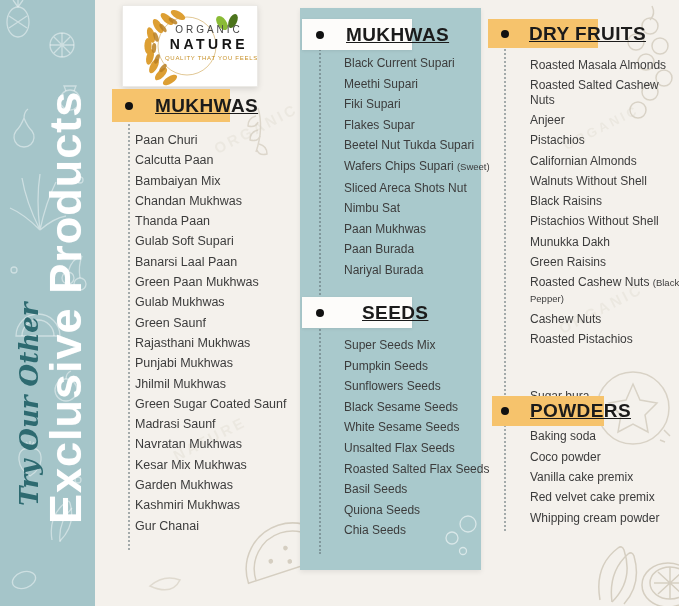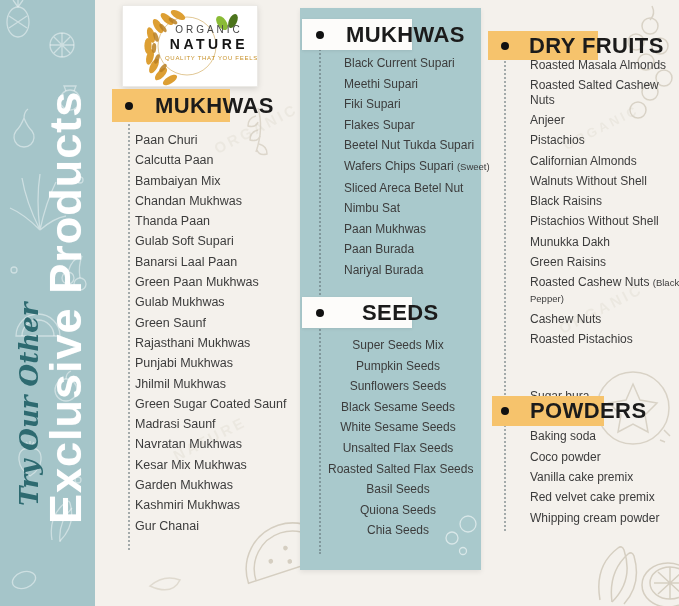--- a/index.html
+++ b/index.html
@@ -42,21 +42,21 @@
   
   .center-panel{position:absolute;left:300px;top:8px;width:181px;height:562px;background:var(--panel-teal);box-shadow:0 2px 5px rgba(0,0,0,.08);}
   
   .hdr{position:absolute;z-index:3;}
   .hdr .box{position:absolute;left:0;top:0;width:100%;height:100%;}
   .hdr .box.orange{background:var(--accent-orange);}
   .hdr .box.white{background:#fdfcfa;box-shadow:0 1px 3px rgba(0,0,0,.08);}
   .hdr .dot{position:absolute;width:8px;height:8px;border-radius:50%;background:#111;top:50%;margin-top:-4px;}
   .hdr .txt{
     position:absolute;top:50%;transform:translateY(-50%);
-    font-weight:bold;font-size:22px;letter-spacing:.4px;color:var(--header-text);white-space:nowrap;
+    font-weight:bold;font-size:19px;letter-spacing:.4px;color:var(--header-text);white-space:nowrap;text-decoration:underline;
   }
   
   .lst{position:absolute;list-style:none;margin:0;padding:0;color:var(--item-text);z-index:2;}
   .lst li{white-space:nowrap;}
   .lst.s1 li{font-size:12.5px;line-height:20.3px;}
   .lst.s2 li{font-size:12px;line-height:20.6px;}
   .lst.s3 li{font-size:12px;line-height:14.5px;padding:2.9px 0;white-space:normal;}
   .paren{font-size:9.5px;margin-top:25px;}
   
   .dotline{position:absolute;width:0;border-left:2px dotted rgba(96,112,116,.55);z-index:1;}
@@ -258,46 +258,46 @@
     <span class="dot" style="left:14px;"></span>
     <span class="txt" style="left:44px;">MUKHWAS</span>
   </div>
   <ul class="lst s2" style="left:344px;top:53px;width:140px;">
       <li>Black Current Supari</li>
       <li>Meethi Supari</li>
       <li>Fiki Supari</li>
       <li>Flakes Supar</li>
       <li>Beetel Nut Tukda Supari</li>
       <li>Wafers Chips Supari <span class="paren">(Sweet)</span></li>
-      <li>Sliced Areca Betel Nut</li>
+      <li>Sliced Areca Shots Nut</li>
       <li>Nimbu Sat</li>
       <li>Paan Mukhwas</li>
       <li>Paan Burada</li>
       <li>Nariyal Burada</li>
     </ul>
 
   <div class="hdr" style="left:302px;top:297px;width:110px;height:31px;">
     <div class="box white"></div>
     <span class="dot" style="left:14px;"></span>
     <span class="txt" style="left:44px;margin-left:16px;">SEEDS</span>
   </div>
-  <ul class="lst s2" style="left:328px;top:335px;width:140px;text-align:center;">
+  <ul class="lst s2" style="left:344px;top:335px;width:140px;">
       <li>Super Seeds Mix</li>
       <li>Pumpkin Seeds</li>
       <li>Sunflowers Seeds</li>
       <li>Black Sesame Seeds</li>
       <li>White Sesame Seeds</li>
       <li>Unsalted Flax Seeds</li>
       <li>Roasted Salted Flax Seeds</li>
       <li>Basil Seeds</li>
       <li>Quiona Seeds</li>
       <li>Chia Seeds</li>
     </ul>
 
-  <div class="hdr" style="left:488px;top:19px;width:110px;height:29px;margin-top:12px;">
+  <div class="hdr" style="left:488px;top:19px;width:110px;height:29px;">
     <div class="box orange"></div>
     <span class="dot" style="left:13px;"></span>
     <span class="txt" style="left:41px;">DRY FRUITS</span>
   </div>
   <ul class="lst s3" style="left:530px;top:55px;width:152px;">
       <li>Roasted Masala Almonds</li>
       <li>Roasted Salted Cashew Nuts</li>
       <li>Anjeer</li>
       <li>Pistachios</li>
       <li>Californian Almonds</li>

